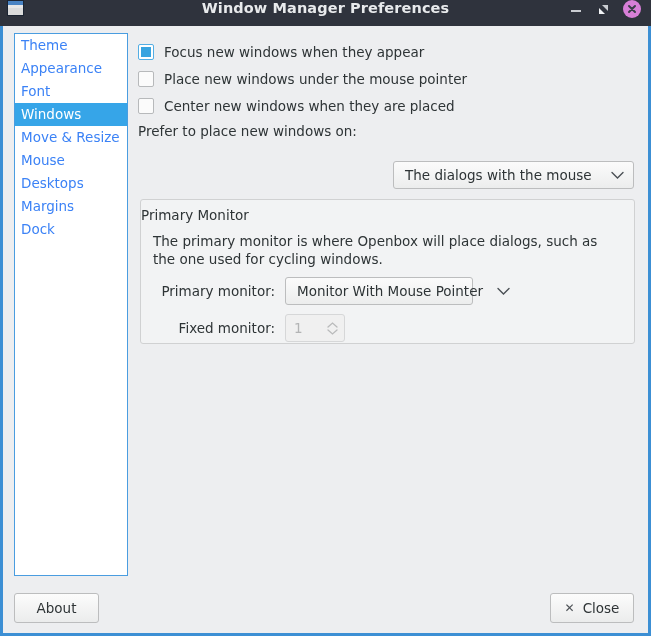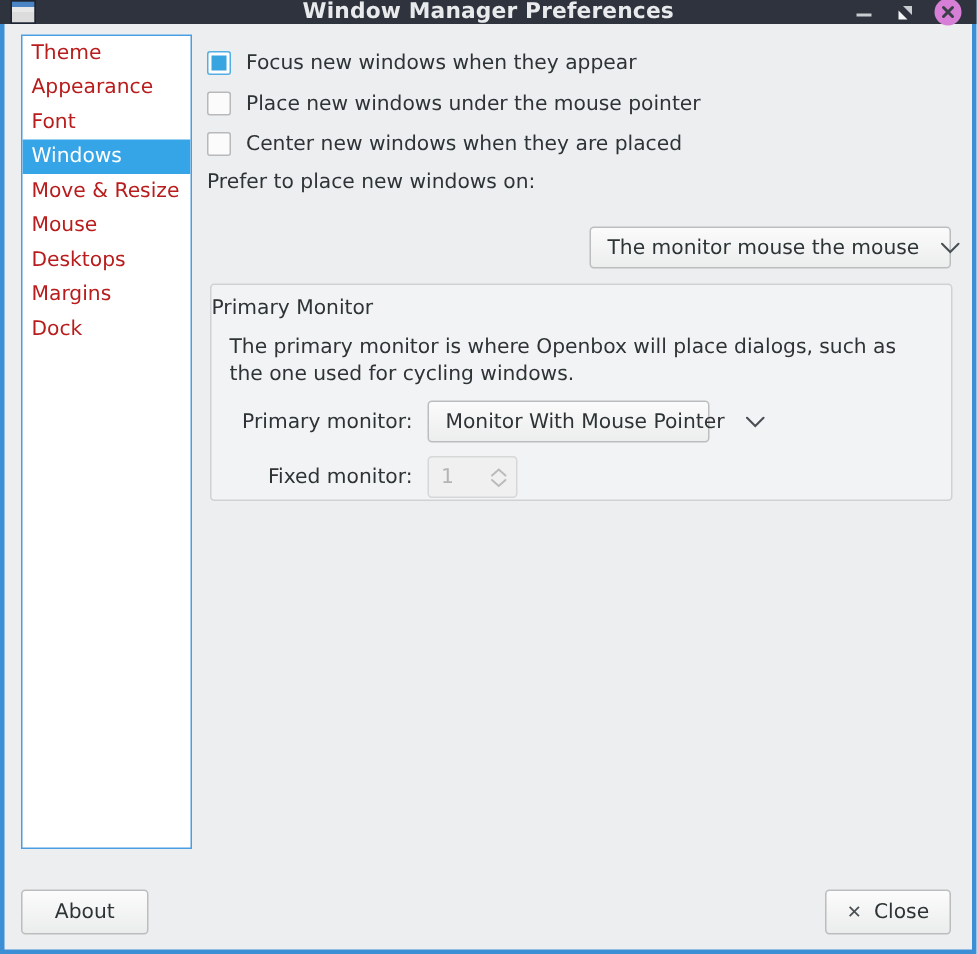--- a/index.html
+++ b/index.html
@@ -22,24 +22,24 @@
     left: 0; top: 0;
     width: 651px;
     height: 636px;
     box-sizing: border-box;
     background: #3c8fd4;   
     padding: 0 3px 3px 3px;
     display: flex;
     flex-direction: column;
   }
   .titlebar {
-    height: 16px;
+    height: 26px;
     background: #2f333d;
     display: flex;
-    align-items: center;
+    align-items: flex-start;
     position: relative;
     flex: 0 0 auto;
     margin: 0 -3px 0 -3px;
   }
   .title-icon {
     width: 17px;
     height: 16px;
     margin-left: 7px;
     box-sizing: border-box;
     border: 1px solid #1c2533;
@@ -108,21 +108,21 @@
     box-sizing: border-box;
     background: #ffffff;
     border: 1px solid #4a9de0;
     overflow: hidden;
   }
   .side-item {
     height: 23px;
     line-height: 23px;
     padding-left: 6px;
     font-size: 13.5px;
-    color: #b91c1c;
+    color: #3b82f6;
     white-space: nowrap;
   }
   .side-item.selected {
     background: #36a5e8;
     color: #ffffff;
   }
 
   
   .main {
     position: absolute;
@@ -367,21 +367,21 @@
       <div class="check-row">
         <span class="checkbox"></span>
         <span class="check-label">Center new windows when they are placed</span>
       </div>
 
       <div class="pref-row">
         <span class="pref-label">Prefer to place new windows on:</span>
       </div>
 
       <div class="combo" id="combo-prefer-monitor">
-        <span class="combo-text">The monitor mouse the mouse</span>
+        <span class="combo-text">The dialogs with the mouse</span>
         <svg class="chev" width="13" height="9" viewBox="0 0 13 9">
           <path d="M1,1.5 L6.5,7 L12,1.5" stroke="#4b5055" stroke-width="1.4" fill="none" stroke-linecap="round"></path>
         </svg>
       </div>
 
       <div class="frame">
         <div class="frame-title">Primary Monitor</div>
         <div class="frame-desc">The primary monitor is where Openbox will place dialogs, such as the one used for cycling windows.</div>
 
         <div class="frame-row">

